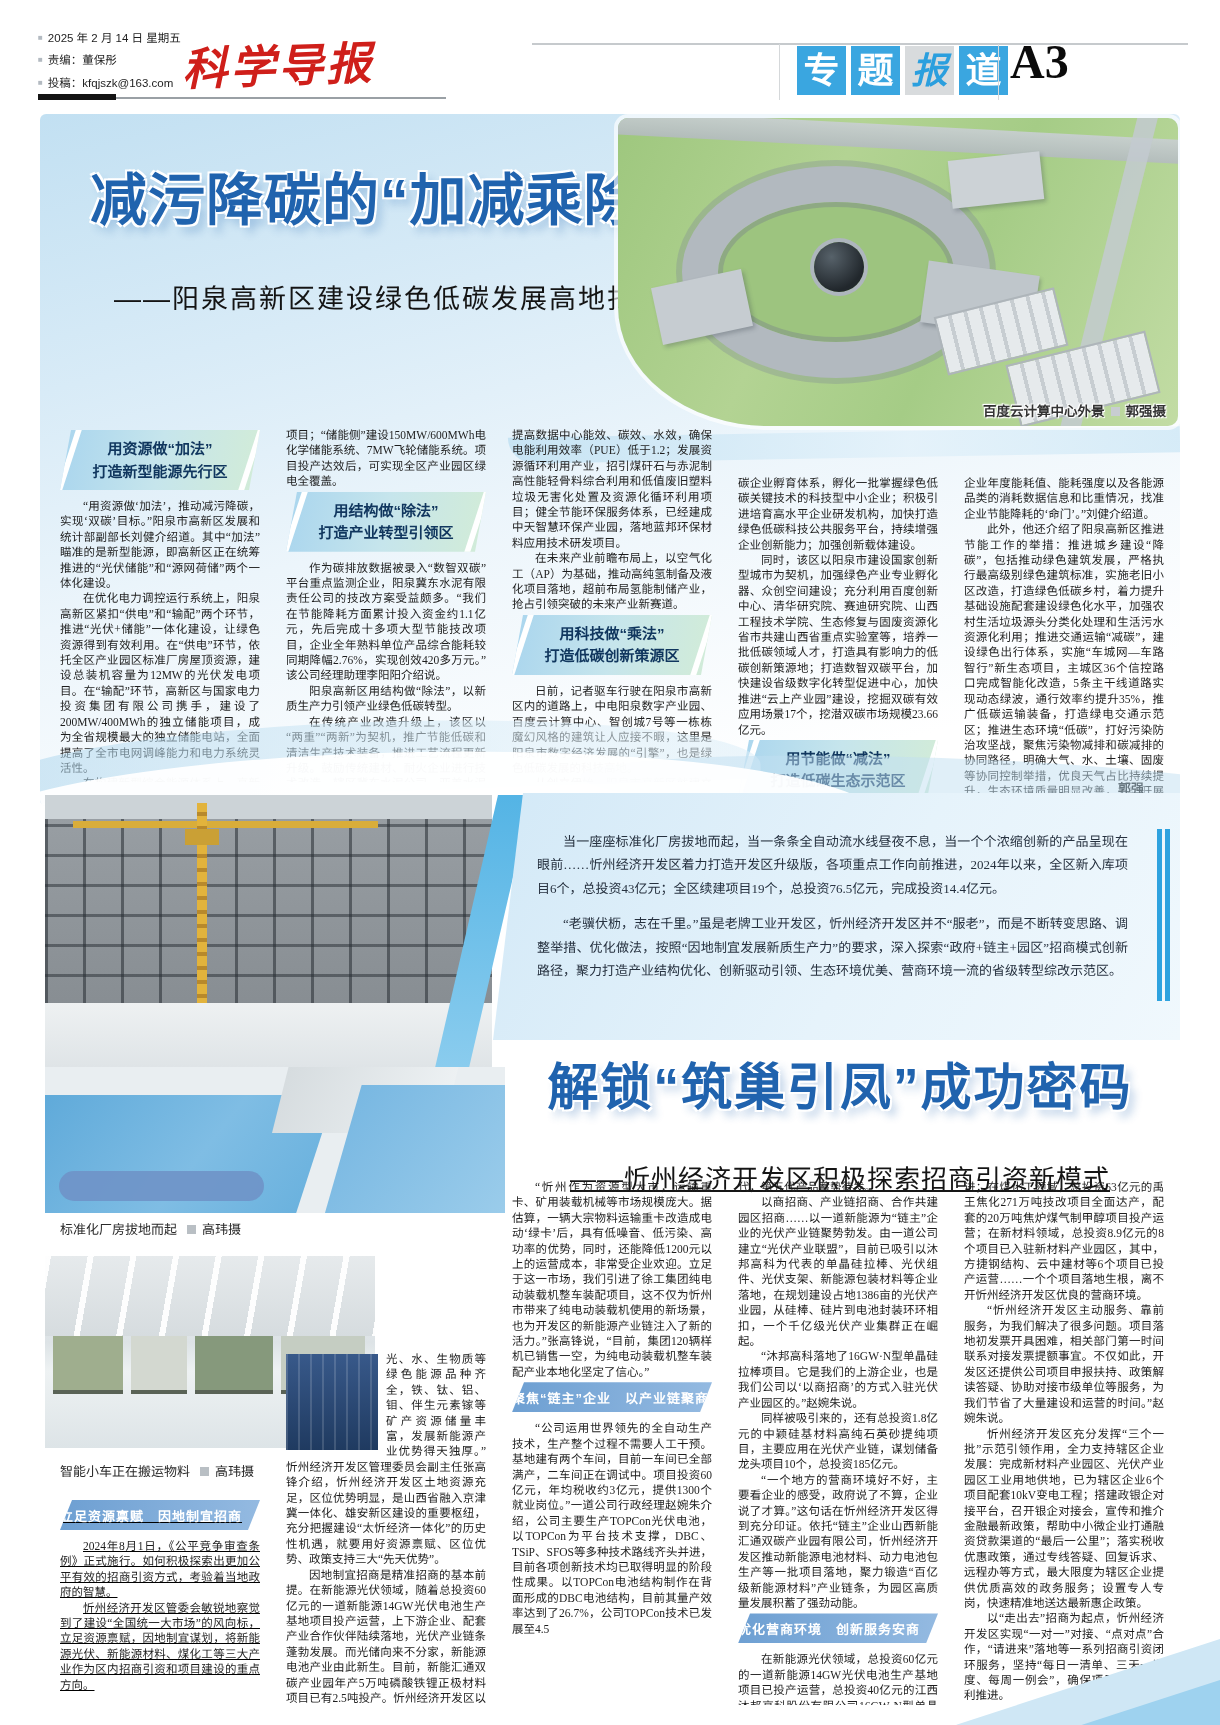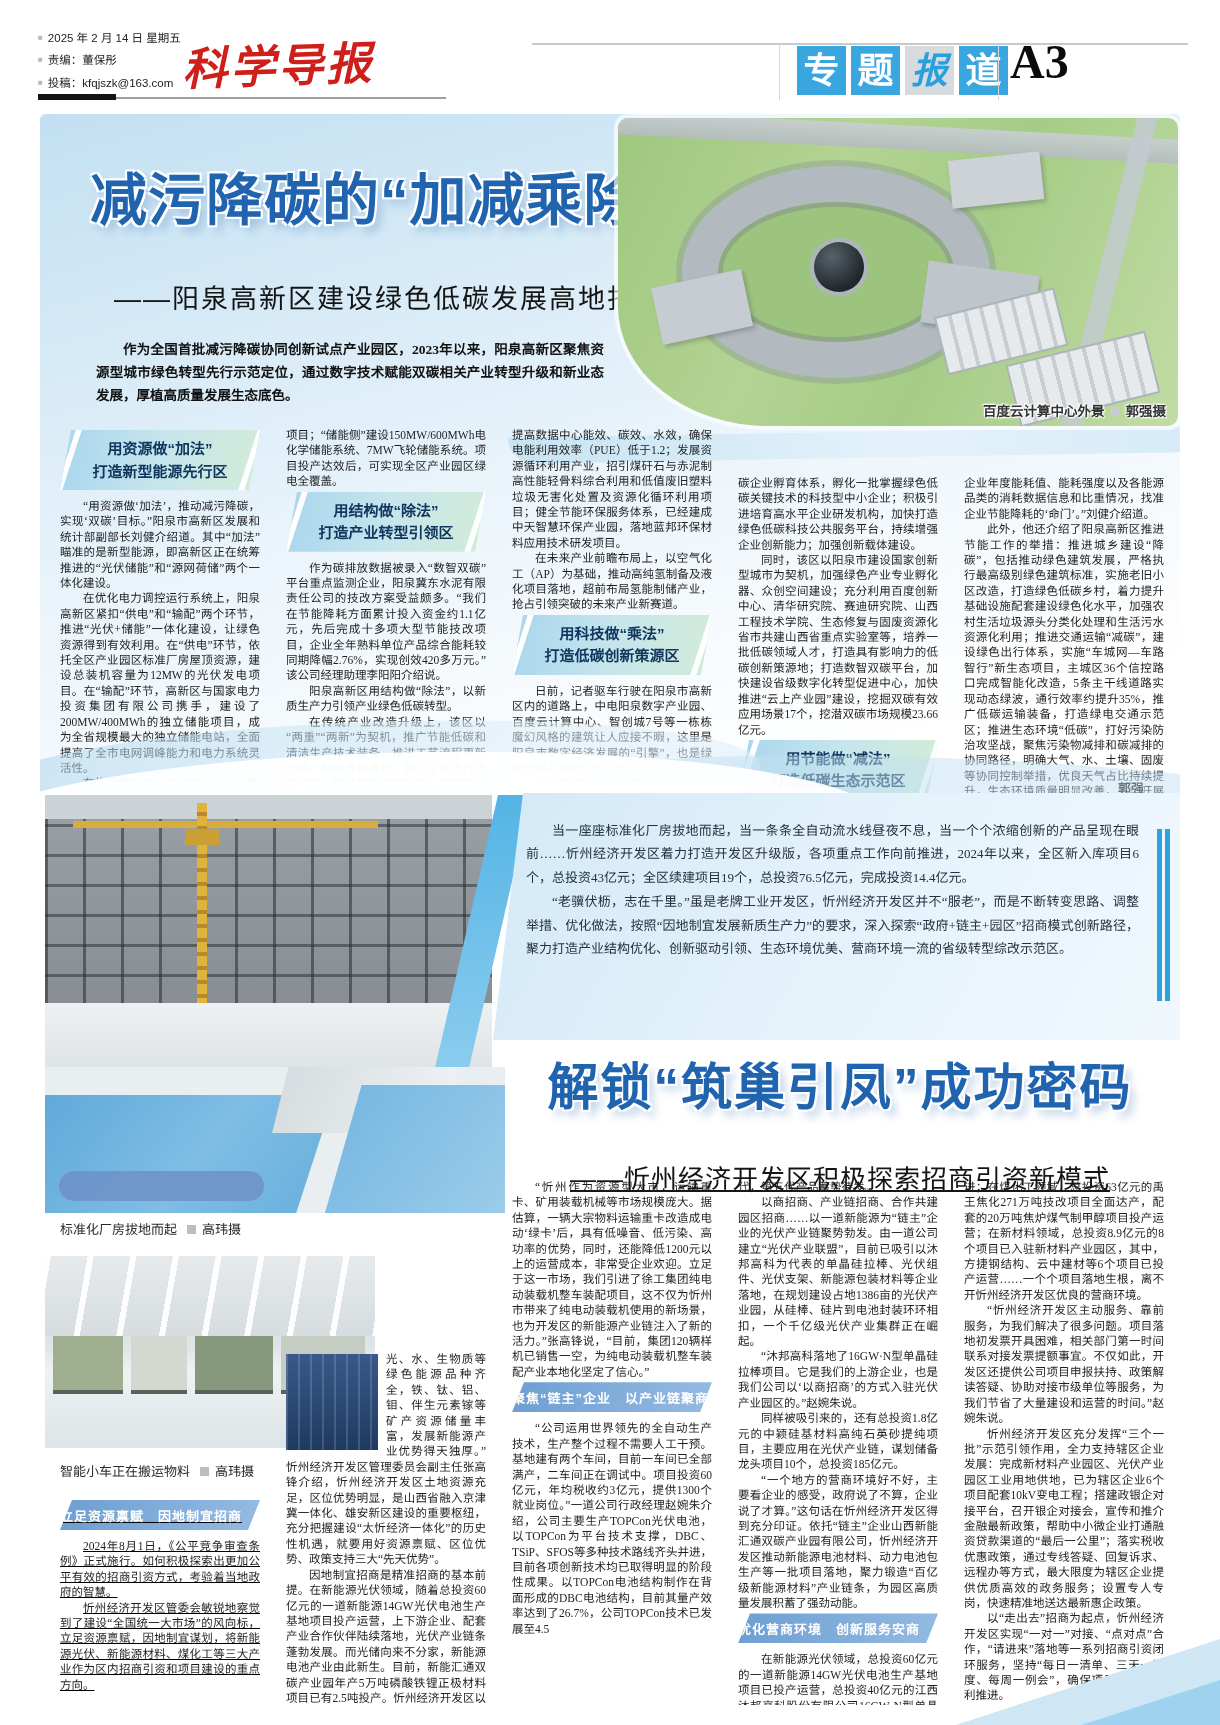--- a/index.html
+++ b/index.html
@@ -116,21 +116,21 @@
      background:linear-gradient(115deg,#5ea9d9,#7fbde4 60%,#6bb2de);}
   .roof.r2{left:236px;top:-6px;width:170px;height:72px;transform:skewX(-14deg);
      background:linear-gradient(100deg,#d6dcdf,#eef2f4);}
   .roof.r3{right:-28px;top:18px;width:190px;height:130px;transform:skewX(-16deg);
      background:linear-gradient(115deg,#79b8e2,#9ccdeb);}
   .p1b-pill{position:absolute;left:14px;bottom:12px;width:205px;height:30px;border-radius:16px;background:#6f94c8;opacity:.92;}
 
   .intro-box{position:absolute;left:493px;top:793px;width:687px;height:247px;box-sizing:border-box;
      padding:25px 40px 0 32px;background:linear-gradient(120deg,#d3e9f7,#e6f3fb 55%,#f0f8fd);
      clip-path:polygon(30px 0,100% 0,100% 100%,0 100%);}
-  .intro-box p{margin:1px;font-size:13px;line-height:1.8;color:#26313f;text-indent:2em;text-align:justify;}
+  .intro-box p{margin:12px;font-size:13px;line-height:1.8;color:#26313f;text-indent:2em;text-align:justify;}
   .intro-bars{position:absolute;right:10px;top:36px;width:13px;height:172px;
      background:linear-gradient(90deg,#2ea2df 0 5px,rgba(0,0,0,0) 5px 8px,#2ea2df 8px 13px);}
 
   .b-head{position:absolute;left:500px;top:1046px;width:680px;text-align:center;white-space:nowrap;
      font-family:"Liberation Sans","DejaVu Sans",sans-serif;font-weight:900;font-size:51px;letter-spacing:2px;color:#2063ae;
      text-shadow:2px 2px 0 #fff,-2px -2px 0 #fff,-2px 2px 0 #fff,2px -2px 0 #fff,6px 7px 9px rgba(32,99,174,.30);}
   .b-sub{position:absolute;left:500px;top:1158px;width:680px;text-align:center;
      font-family:"Liberation Sans","DejaVu Sans",sans-serif;font-size: 26px;color:#151515;letter-spacing:1px;text-decoration:underline;}
 
   .cap{position:absolute;font-family:"Liberation Sans","DejaVu Sans",sans-serif;font-size:13px;color:#2a2a2a;}
@@ -180,21 +180,20 @@
     <div class="bx gray">报</div>
     <div class="bx">道</div>
   </div>
   <div class="hdr-sep" style="left:998px;"></div>
   <div class="pageno">A3</div>
 
   <section class="top-panel">
     <div class="tp-band"></div>
     <div class="t-head">减污降碳的“加减乘除”</div>
     <div class="t-sub">——阳泉高新区建设绿色低碳发展高地扫描</div>
-    <p class="t-intro">作为全国首批减污降碳协同创新试点产业园区，2023年以来，阳泉高新区聚焦资源型城市绿色转型先行示范定位，通过数字技术赋能双碳相关产业转型升级和新业态发展，厚植高质量发展生态底色。</p>
 
     <div class="t-photo">
       <div class="tp-road-top"></div>
       <div class="tp-road-r"></div>
       <div class="tp-ring"></div>
       <div class="tp-core"></div>
       <div class="tp-blk b1"></div>
       <div class="tp-blk b2"></div>
       <div class="tp-blk b3"></div>
       <div class="tp-dc">

